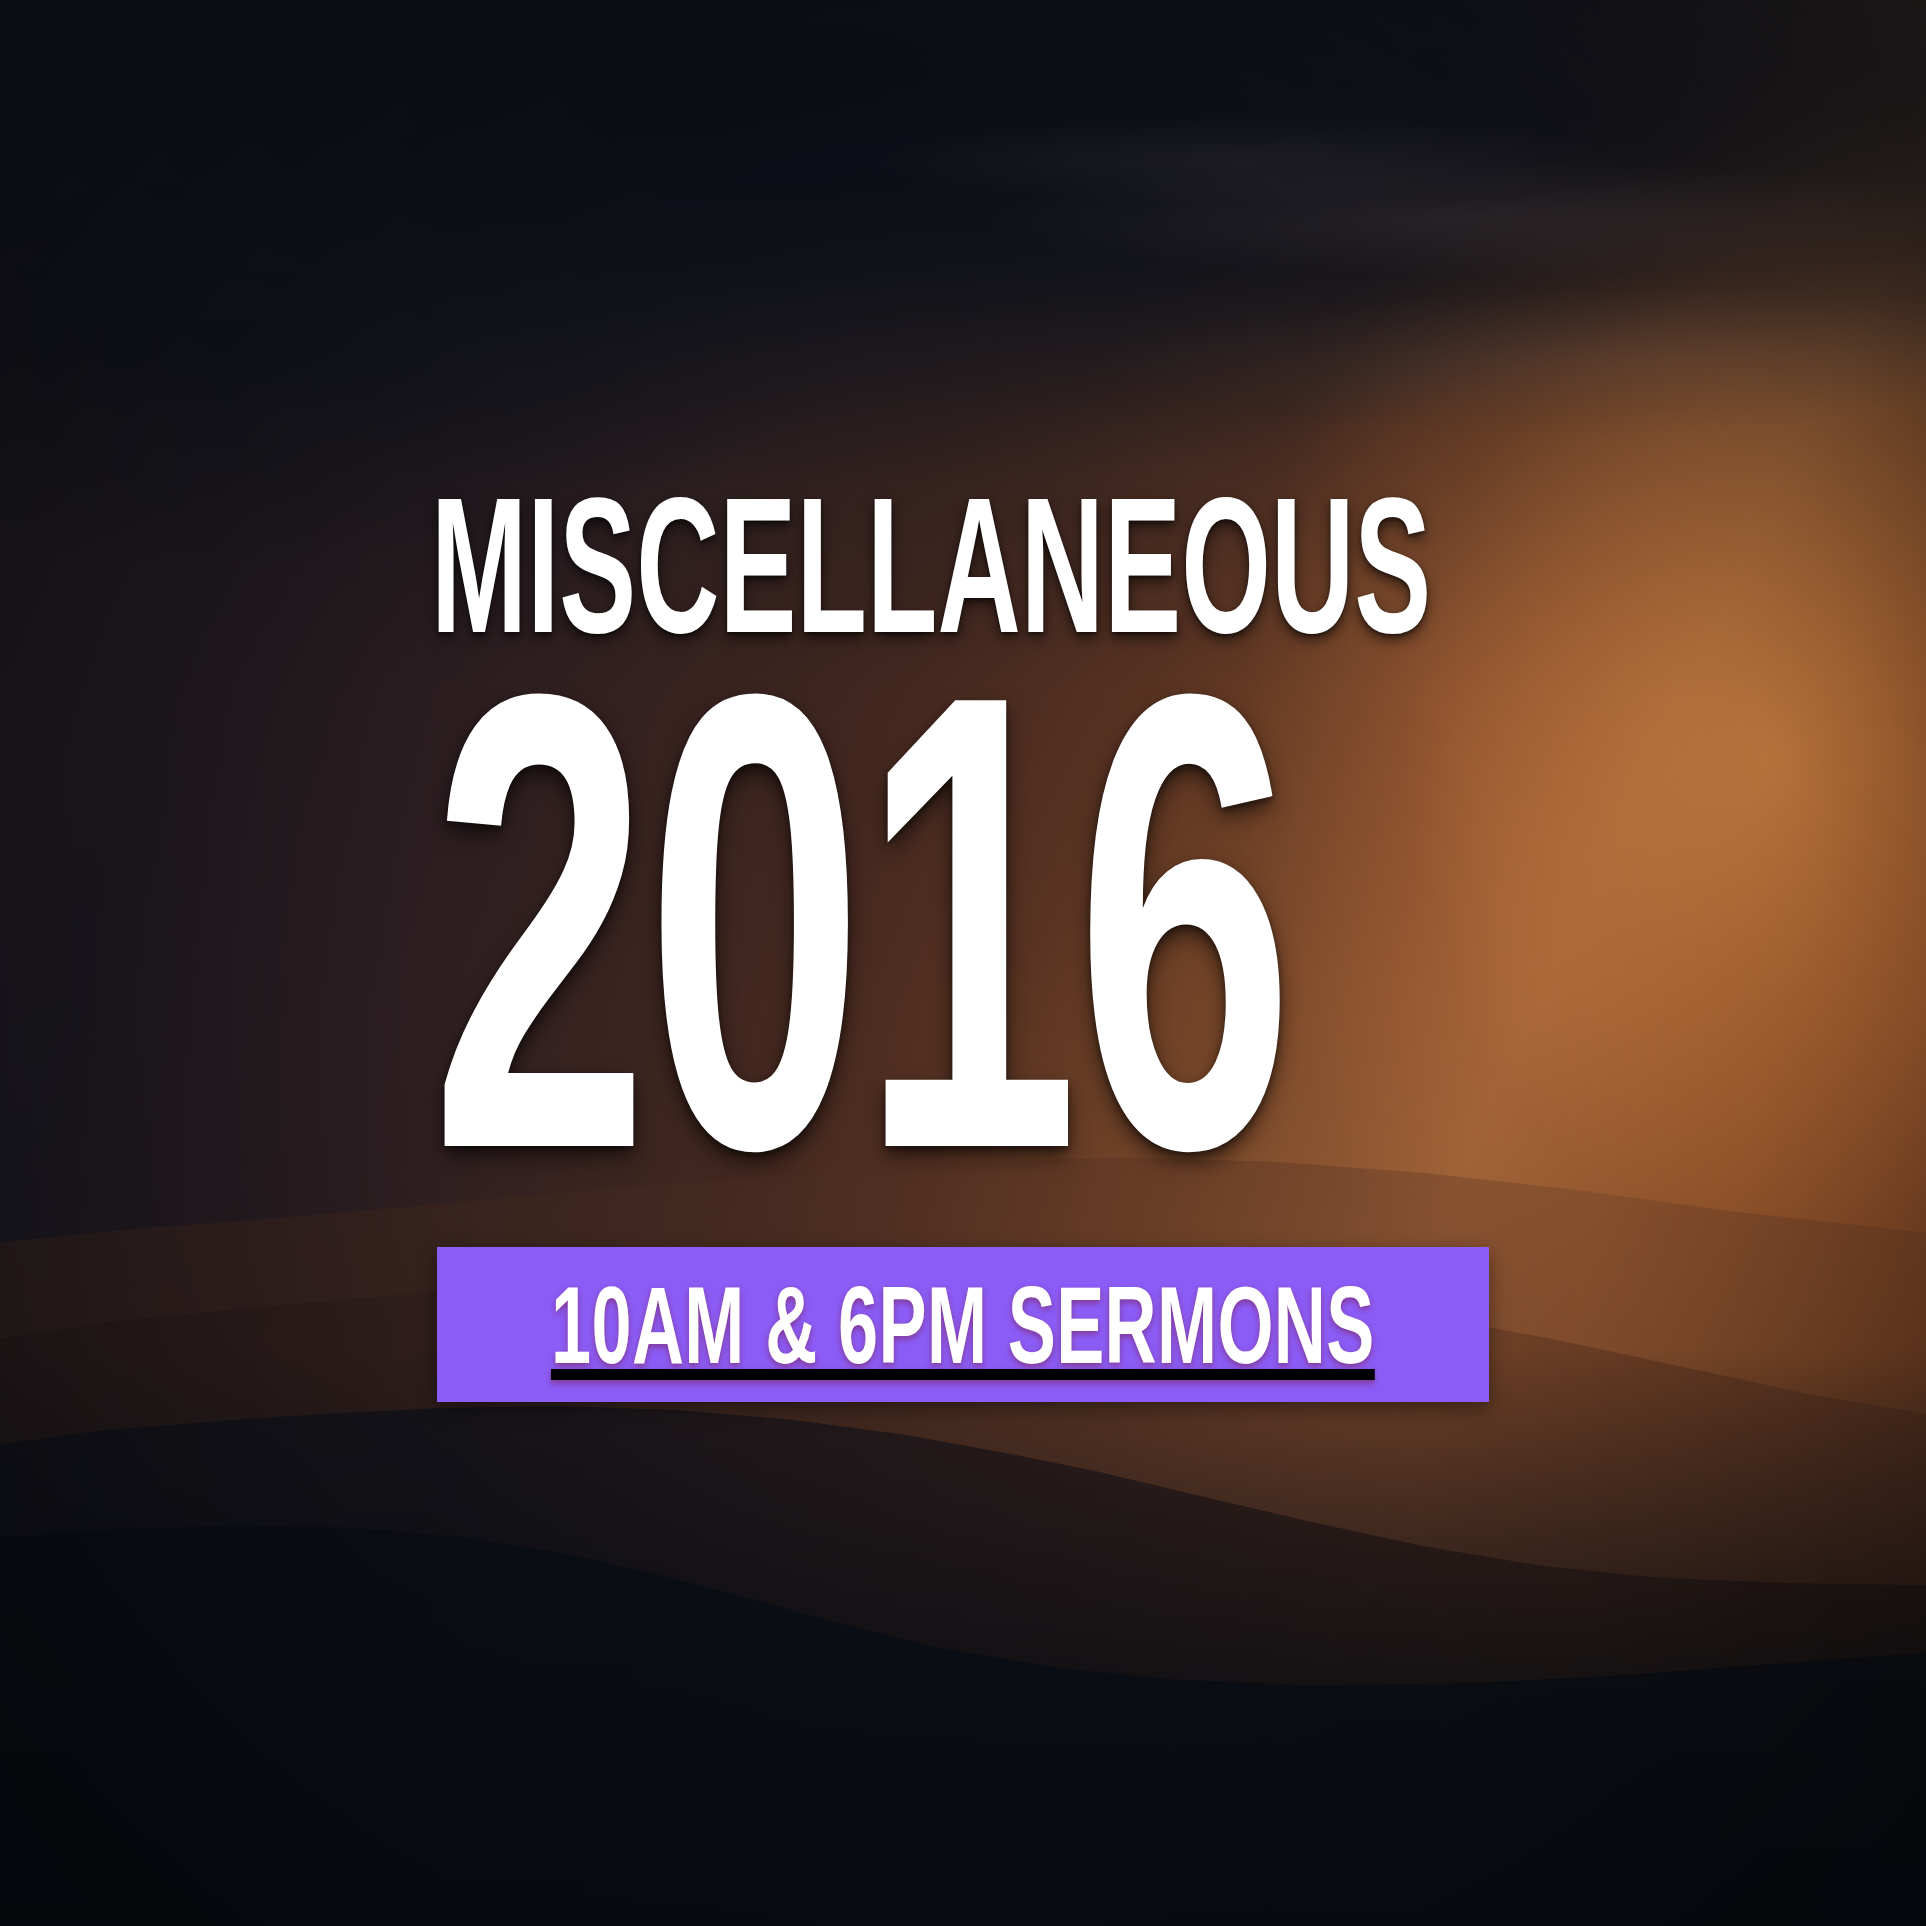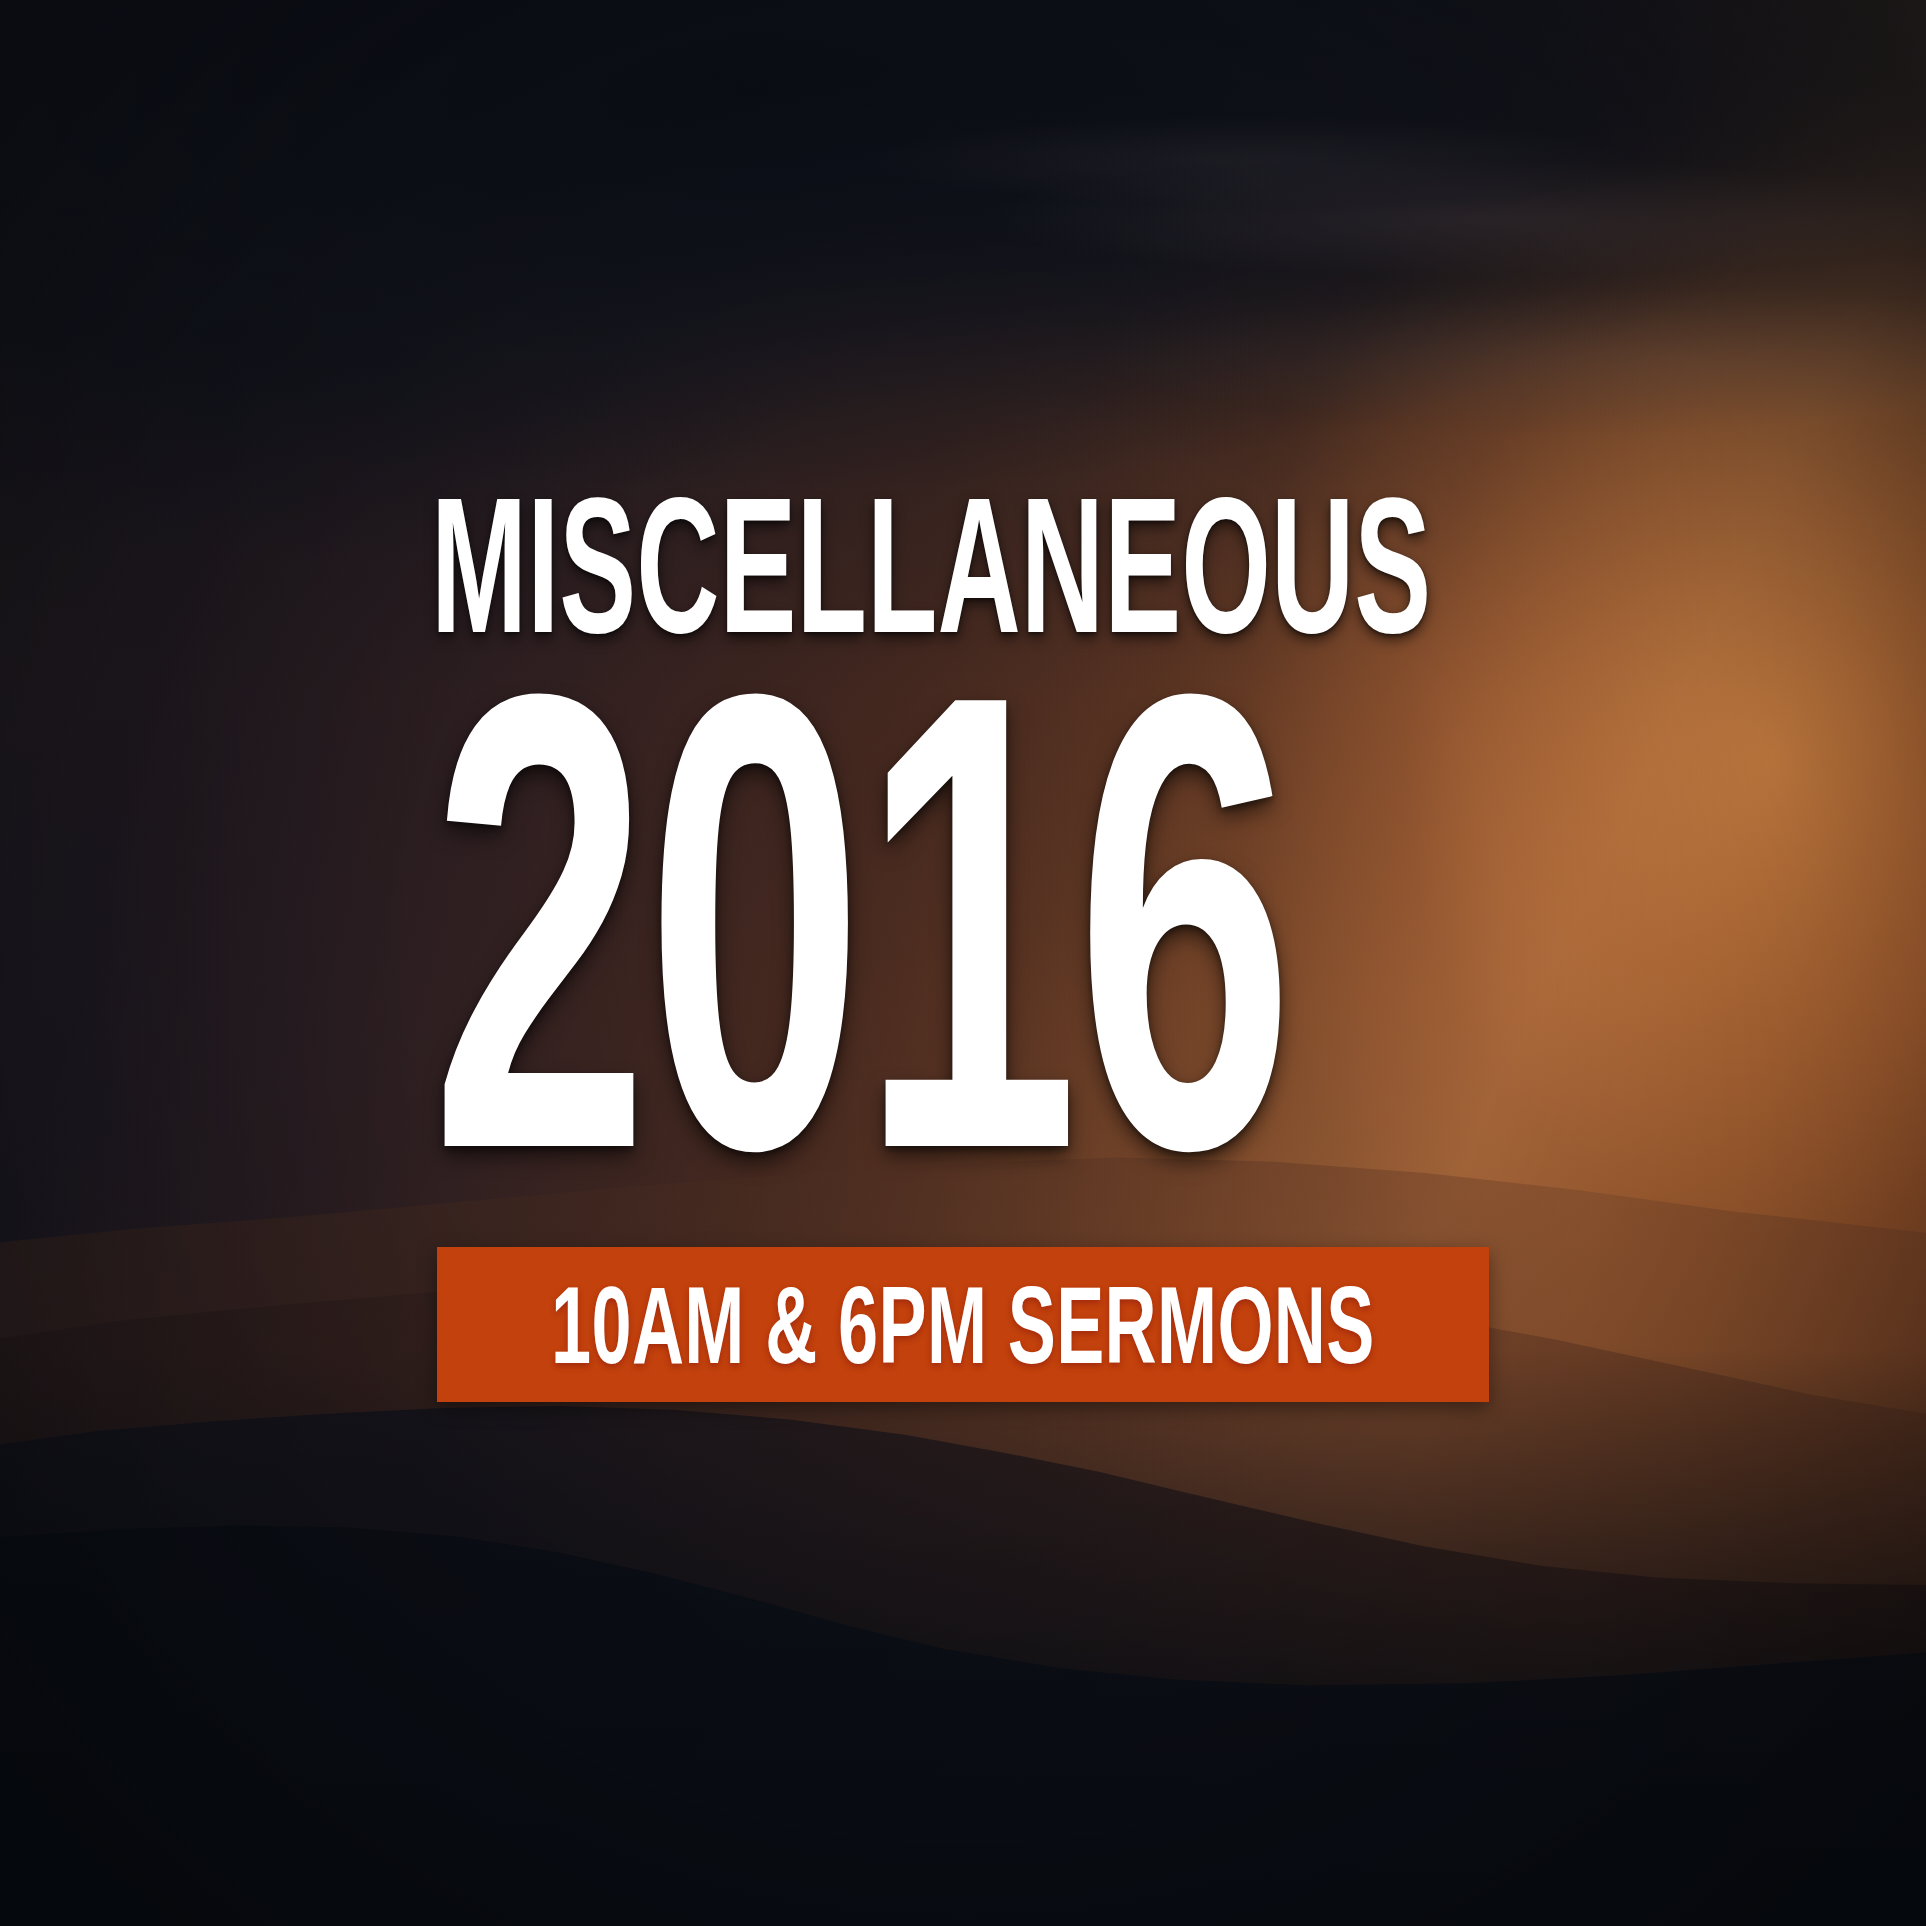--- a/index.html
+++ b/index.html
@@ -211,25 +211,26 @@
       0 3.2px 7.7px rgba(0,0,0,0.42);
   }
 
   
   .banner {
     position: absolute;
     left: 437px;
     top: 1247px;
     width: 1052px;
     height: 155px;
-    background: #c2410c;
+    background: #8b5cf6;
     display: flex;
     align-items: center;
     justify-content: center;
     box-shadow: 0 6.4px 18px rgba(0,0,0,0.42);
+    text-decoration: underline;
   }
   .banner-text {
     color: #ffffff;
     font-weight: 700;
     font-size: 110px;
     line-height: 1;
     letter-spacing: 0.6px;
     white-space: nowrap;
     transform: scaleX(0.655);
     transform-origin: center center;

